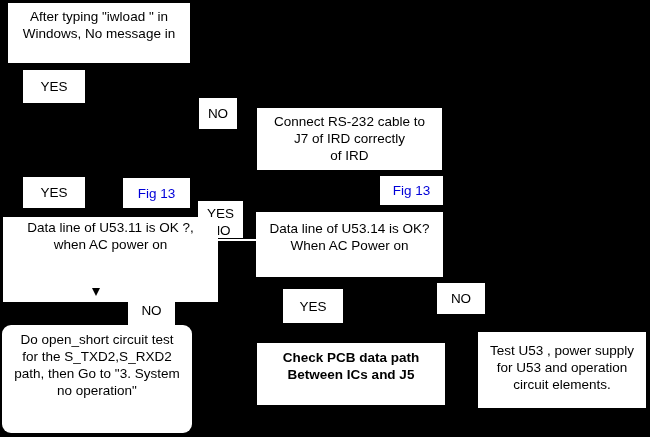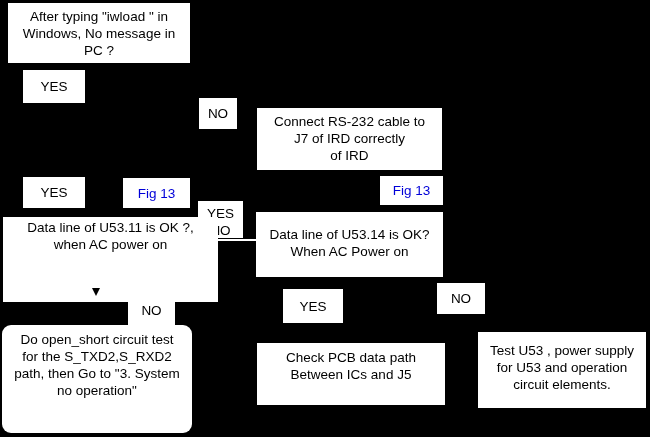--- a/index.html
+++ b/index.html
@@ -29,21 +29,20 @@
     border-color:#000 transparent transparent transparent;
   }
 </style>
 </head>
 <body>
 
 <div id="flowchart">
     <div class="node box wrap" style="left: 8px; top: 3px; width: 182px; height: 60px; padding-top: 5px;">
       <span class="tline">After typing "iwload " in</span>
       <span class="tline">Windows, No message in</span>
-      <span class="tline">PC ?</span>
     </div>
     <div class="node label" style="left: 23px; top: 70px; width: 62px; height: 33px;">
       <span class="tline">YES</span>
     </div>
     <div class="node label" style="left: 199px; top: 98px; width: 38px; height: 31px;">
       <span class="tline">NO</span>
     </div>
     <div class="node box wrap" style="left: 257px; top: 108px; width: 185px; height: 62px; padding-top: 5px; text-align: center;">
       <span class="tline">Connect RS-232 cable to</span>
       <span class="tline">J7 of IRD correctly</span>
@@ -59,40 +58,40 @@
       <span class="tline">Fig 13</span>
     </div>
     <div class="node label-clip" style="left: 198px; top: 201px; width: 45px; height: 37px; padding-top: 4px;">
       <span class="tline">YES</span>
       <span class="tline">NO</span>
     </div>
     <div class="node box wrap" style="left: 3px; top: 217px; width: 215px; height: 85px; padding-top: 2px;">
       <span class="tline">Data line of U53.11 is OK ?,</span>
       <span class="tline">when AC power on</span>
     </div>
-    <div class="node box wrap" style="left: 256px; top: 212px; width: 187px; height: 65px; padding-top: 14px;">
+    <div class="node box wrap" style="left: 256px; top: 212px; width: 187px; height: 65px; padding-top: 8px;">
       <span class="tline">Data line of U53.14 is OK?</span>
       <span class="tline">When AC Power on</span>
     </div>
     <div class="node label" style="left: 128px; top: 296px; width: 47px; height: 29px;">
       <span class="tline">NO</span>
     </div>
     <div class="node label" style="left: 283px; top: 289px; width: 60px; height: 34px;">
       <span class="tline">YES</span>
     </div>
     <div class="node label" style="left: 437px; top: 283px; width: 48px; height: 31px;">
       <span class="tline">NO</span>
     </div>
     <div class="node box wrap" style="left: 2px; top: 325px; width: 190px; height: 108px; padding-top: 6px; border-radius: 9px;">
       <span class="tline">Do open_short circuit test</span>
       <span class="tline">for the S_TXD2,S_RXD2</span>
       <span class="tline">path, then Go to "3. System</span>
       <span class="tline">no operation"</span>
     </div>
-    <div class="node box wrap" style="left: 257px; top: 343px; width: 188px; height: 62px; padding-top: 6px;">
+    <div class="node box wrap" style="left: 257px; top: 343px; width: 188px; height: 62px; padding-top: 6px; font-weight: bold;">
       <span class="tline">Check PCB data path</span>
       <span class="tline">Between ICs and J5</span>
     </div>
     <div class="node box wrap" style="left: 478px; top: 332px; width: 168px; height: 76px; padding-top: 10px;">
       <span class="tline">Test U53 , power supply</span>
       <span class="tline">for U53 and operation</span>
       <span class="tline">circuit elements.</span>
     </div>
     <div class="conn line" style="left: 186px; top: 239px; width: 70px; height: 2px;"></div>
     <div class="conn arrow-left" style="left: 185px; top: 131px;"></div>

